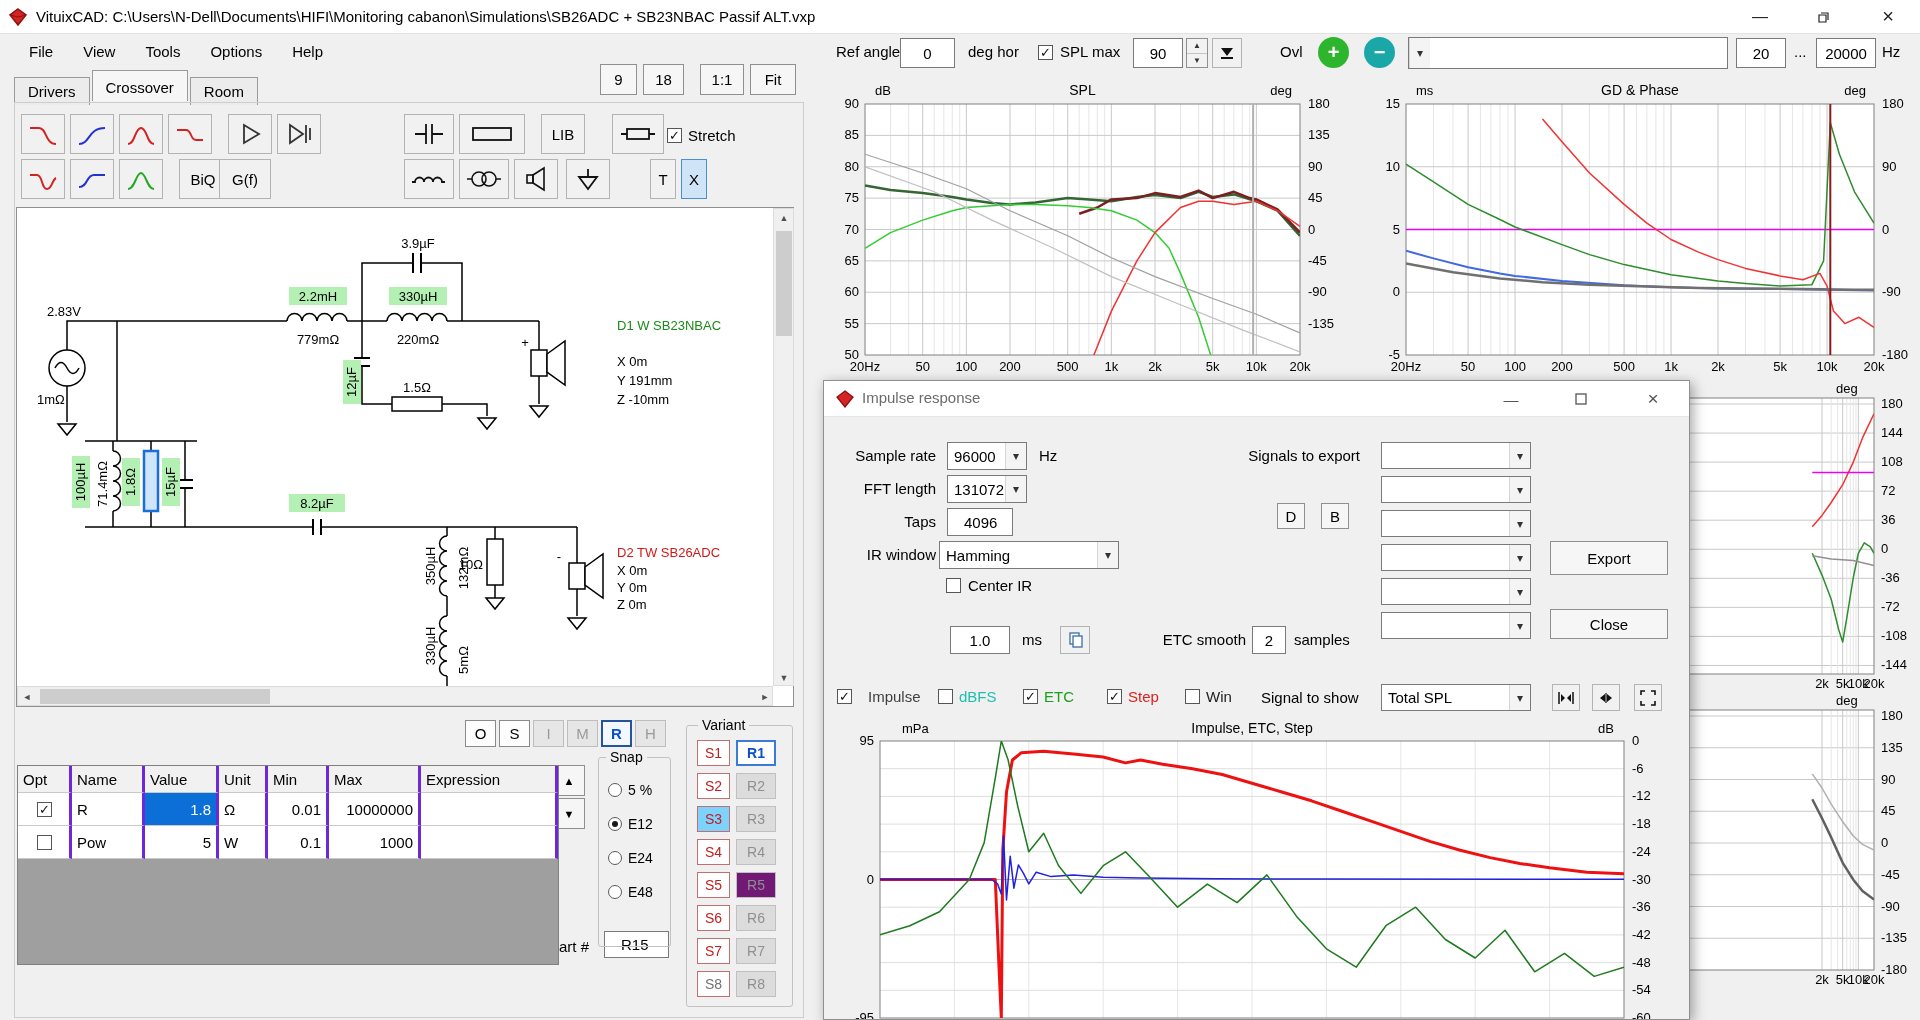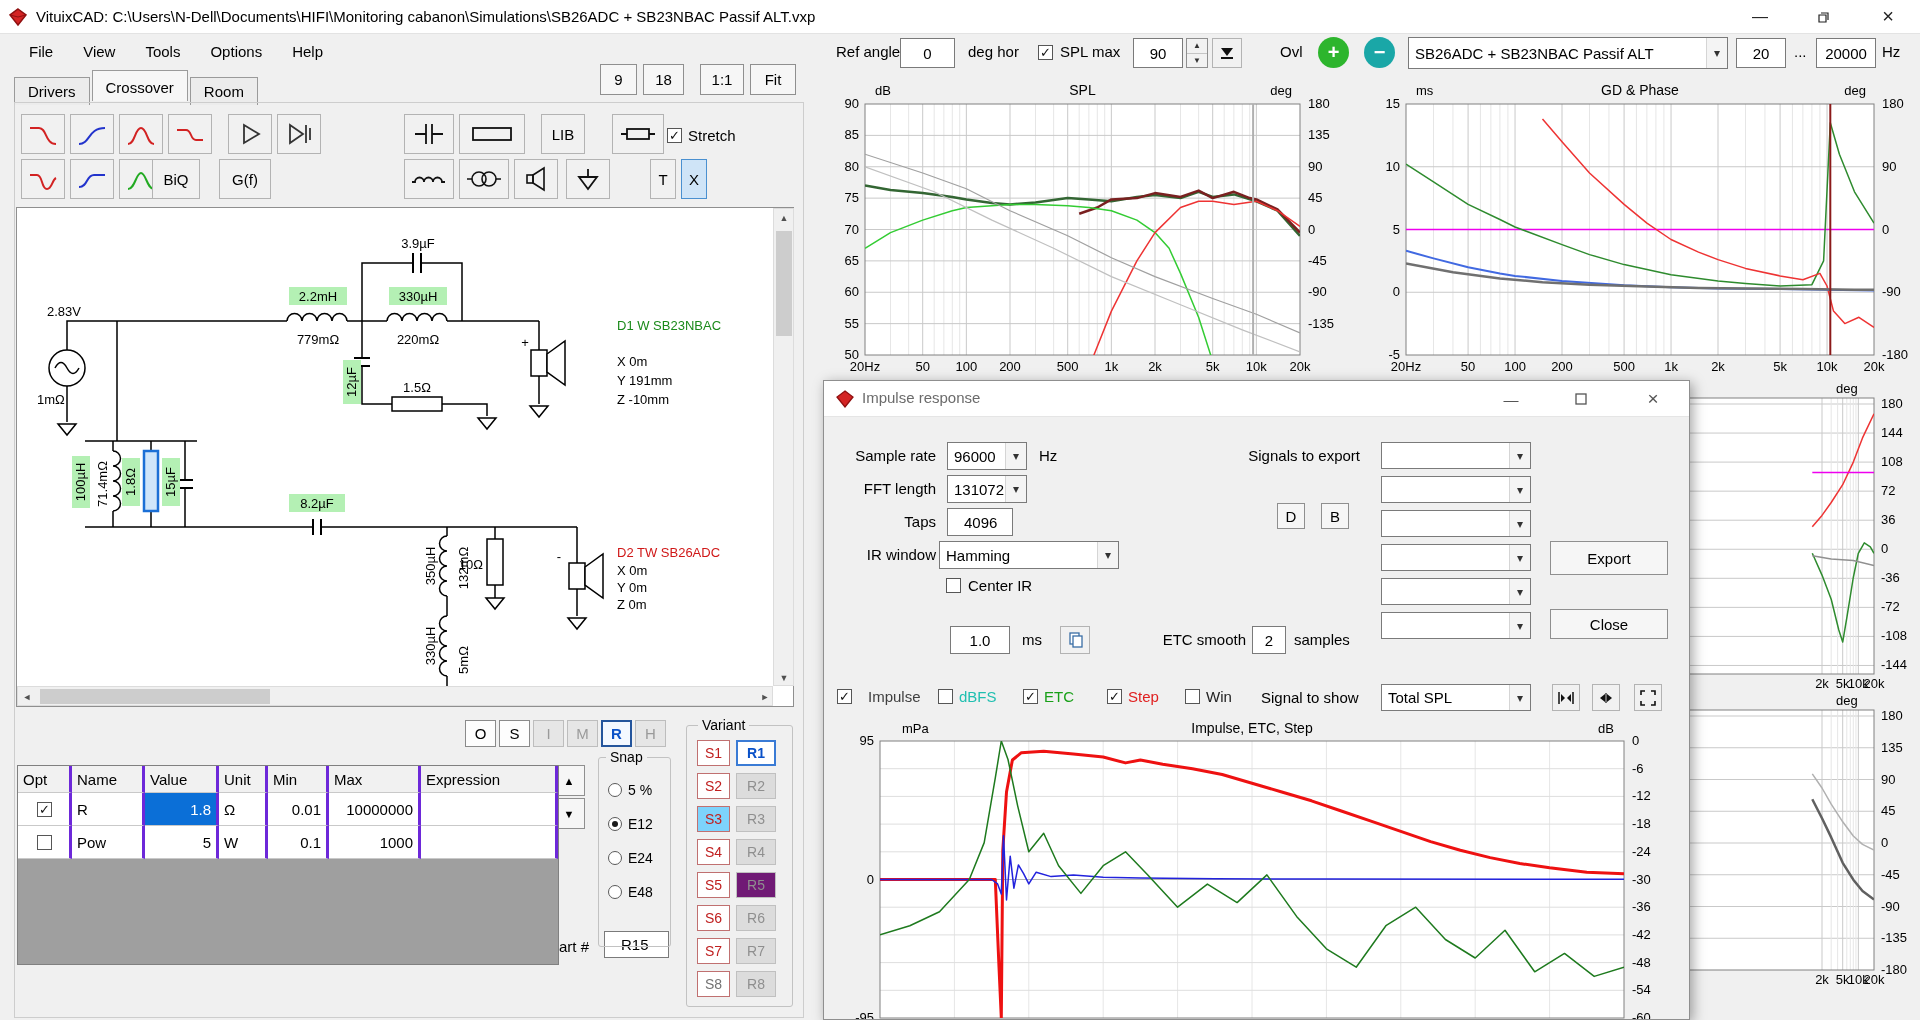--- a/index.html
+++ b/index.html
@@ -83,21 +83,20 @@
 <div class="tbtn" style="left:1212px;top:38px;width:30px;height:30px">
   <svg width="16" height="16">
       <polygon points="2,3 14,3 8,11" fill="#111"></polygon>
       <rect x="2" y="12" width="12" height="2" fill="#111"></rect>
     </svg>
 </div>
 <span class="ctl-label" style="left:1280px;top:36px">Ovl</span>
 <div class="circlebtn" style="left:1318px;top:37px;width:31px;height:31px;background:#2db52d">+</div>
 <div class="circlebtn" style="left:1364px;top:37px;width:31px;height:31px;background:#1aa7a7">−</div>
 <div class="combo" style="left:1408px;top:37px;width:320px;height:32px">
-  <span class="val">SB26ADC + SB23NBAC Passif ALT</span>
   <span class="arr">▾</span>
 </div>
 <div class="tb-input" style="left:1736px;top:38px;width:50px;height:30px">20</div>
 <span class="ctl-label" style="left:1794px;top:36px">...</span>
 <div class="tb-input" style="left:1816px;top:38px;width:60px;height:30px">20000</div>
 <span class="ctl-label" style="left:1882px;top:36px">Hz</span>
 
 <div id="zoom-buttons"></div>
 <div class="abs" id="tab-strip" style="left:14px;top:70px;height:34px"><div class="tab">Drivers</div><div class="tab active">Crossover</div><div class="tab">Room</div></div>
 <div class="abs" style="left:14px;top:102px;width:790px;height:916px;border:1px solid #cdcdcd"></div>
@@ -162,21 +161,21 @@
   <div class="tbtn" style="left:70px;top:159px;width:44px;height:40px">
       <svg width="32" height="28">
         <path d="M3 22 C12 22 10 10 18 10 H29" fill="none" stroke="#2233cc" stroke-width="2"></path>
       </svg>
     </div>
   <div class="tbtn" style="left:119px;top:159px;width:44px;height:40px">
       <svg width="32" height="28">
         <path d="M3 24 C10 24 11 8 16 8 C21 8 22 24 29 24" fill="none" stroke="#22aa22" stroke-width="2"></path>
       </svg>
     </div>
-  <div class="tbtn" style="left:152px;top:159px;width:48px;height:40px">BiQ</div>
+  <div class="tbtn" style="left:179px;top:159px;width:48px;height:40px">BiQ</div>
   <div class="tbtn" style="left:219px;top:159px;width:52px;height:40px">G(f)</div>
   <div class="tbtn" style="left:404px;top:159px;width:50px;height:40px">
       <svg width="36" height="28">
         <path d="M1 17 H4 a4.5 4.5 0 0 1 9 0 a4.5 4.5 0 0 1 9 0 a4.5 4.5 0 0 1 9 0 h3" fill="none" stroke="#111" stroke-width="1.8"></path>
       </svg>
     </div>
   <div class="tbtn" style="left:459px;top:159px;width:50px;height:40px">
       <svg width="36" height="28">
         <path d="M1 14 H6 M30 14 H35" stroke="#111" stroke-width="1.6"></path>
         <circle cx="13" cy="14" r="7" fill="none" stroke="#111" stroke-width="1.6"></circle>

